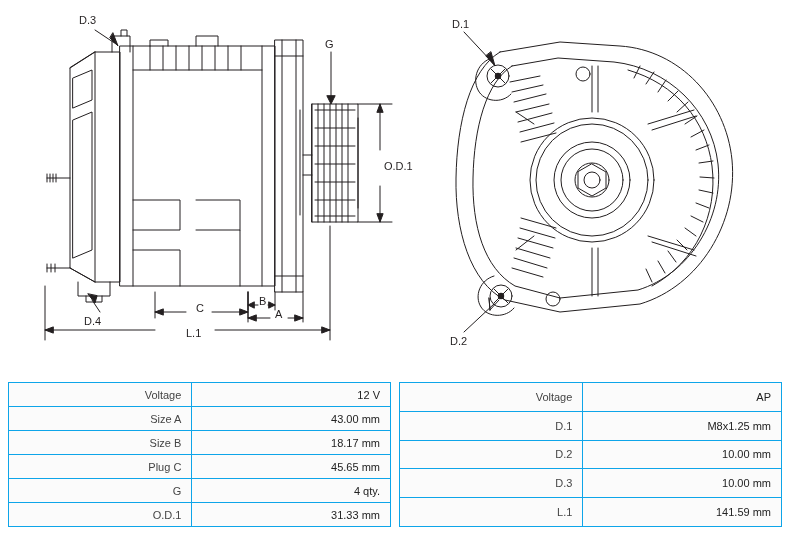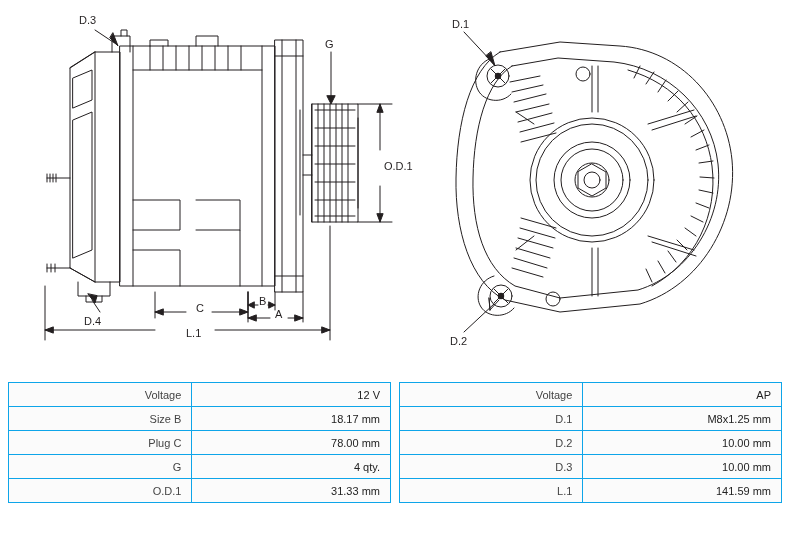--- a/index.html
+++ b/index.html
@@ -261,26 +261,30 @@
 <div id="part-number">A6621S</div>
 
 <div id="spec-tables">
   <table class="spec-table" id="spec-left">
     <tbody>
         <tr>
           <td class="k">Voltage</td>
           <td class="v">12 V</td>
         </tr>
         <tr>
+          <td class="k">Size A</td>
+          <td class="v">43.00 mm</td>
+        </tr>
+        <tr>
           <td class="k">Size B</td>
           <td class="v">18.17 mm</td>
         </tr>
         <tr>
           <td class="k">Plug C</td>
-          <td class="v">78.00 mm</td>
+          <td class="v">45.65 mm</td>
         </tr>
         <tr>
           <td class="k">G</td>
           <td class="v">4 qty.</td>
         </tr>
         <tr>
           <td class="k">O.D.1</td>
           <td class="v">31.33 mm</td>
         </tr>
       </tbody>

